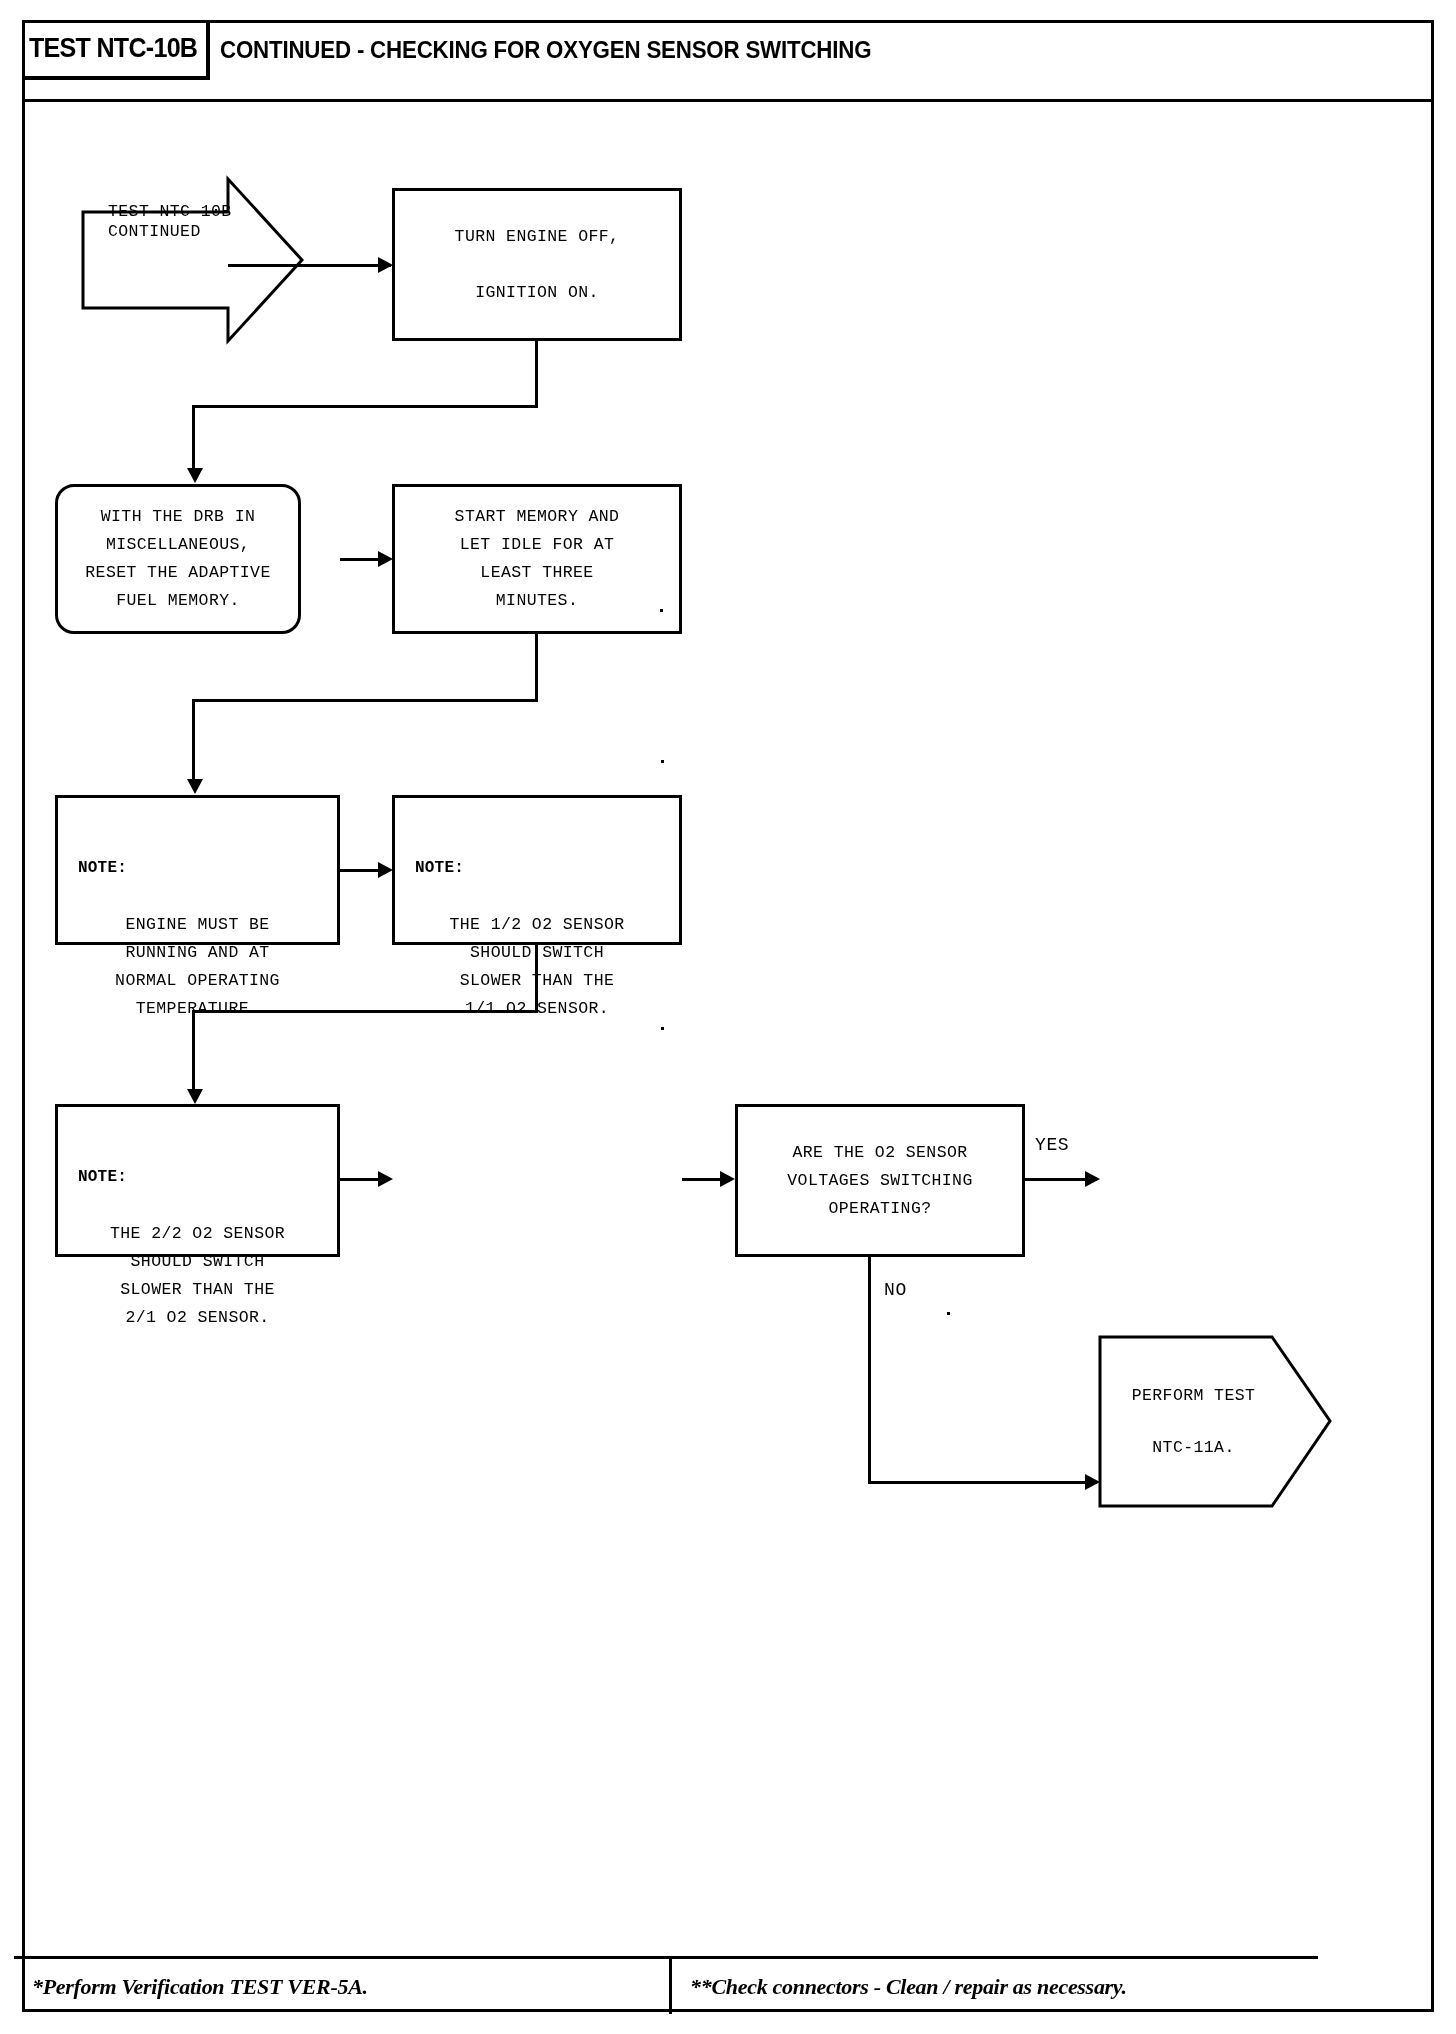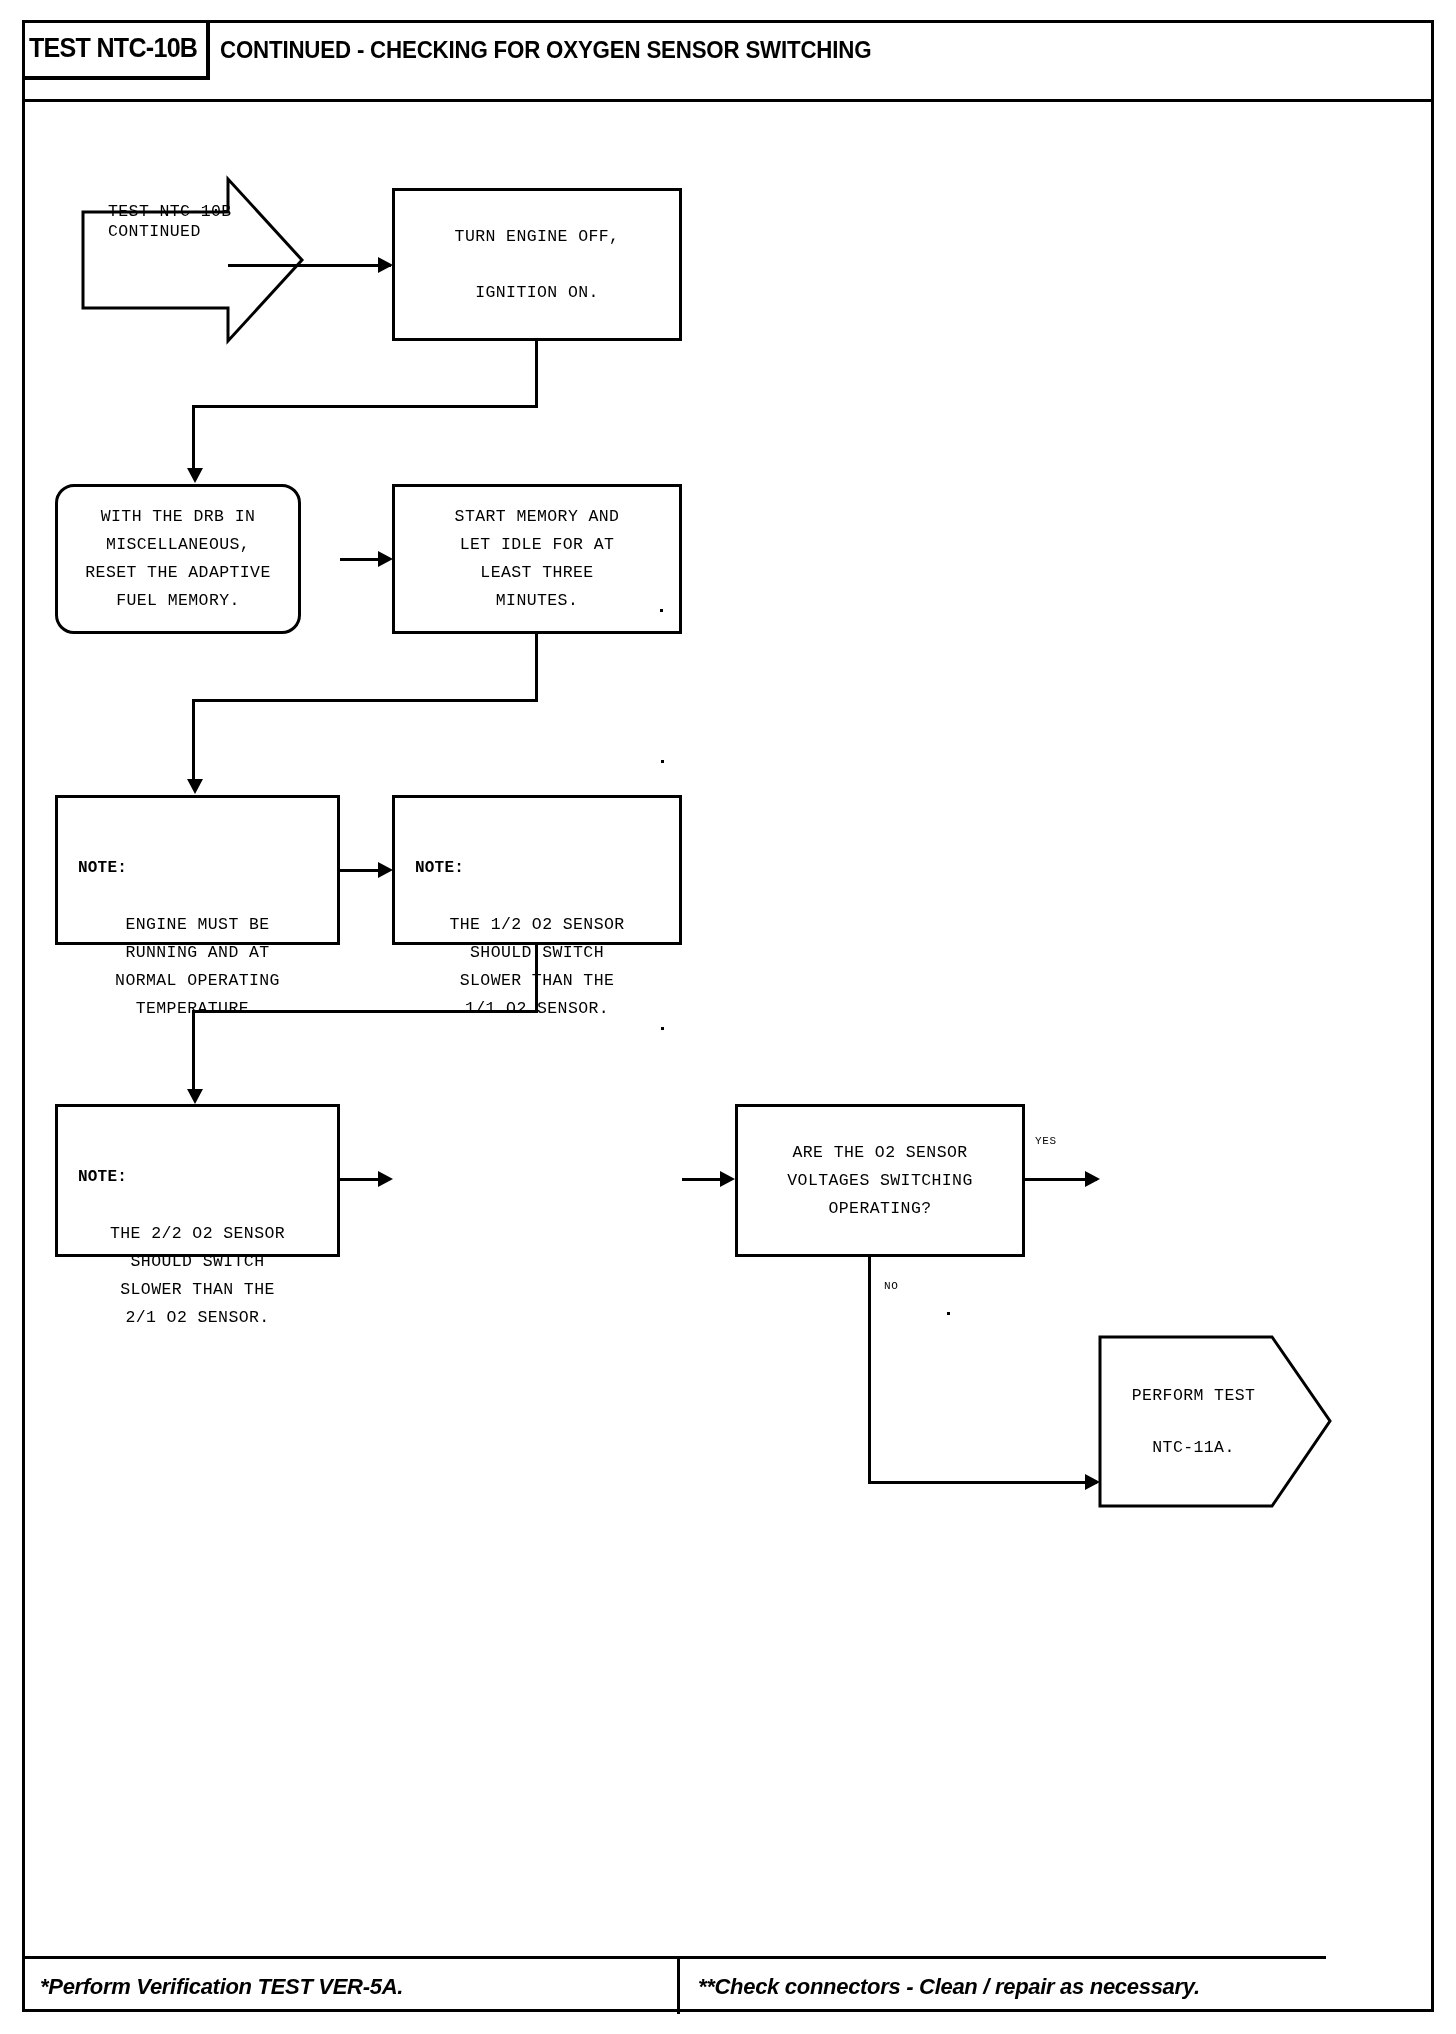--- a/index.html
+++ b/index.html
@@ -73,27 +73,28 @@
     font-weight: bold;
     letter-spacing: -0.2px;
     white-space: nowrap;
     transform: scaleX(0.97);
     transform-origin: left center;
   }
 
   
   .footer-band {
     position: absolute;
-    left: 22px;
+    left: 14px;
     bottom: 20px;
     width: 1304px;
     height: 58px;
     box-sizing: border-box;
     border-top: 3px solid #000;
     display: flex;
+    font-family: Liberation Serif, serif;
   }
   .footer-cell {
     display: flex;
     align-items: center;
     height: 100%;
     box-sizing: border-box;
     padding-left: 18px;
     font-size: 22px;
     font-weight: bold;
     font-style: italic;
@@ -195,21 +196,21 @@
     height: 3px;
   }
   .vline {
     position: absolute;
     background: #000;
     width: 3px;
   }
   .conn-label {
     position: absolute;
     font-family: "Liberation Mono", monospace;
-    font-size: 11px;
+    font-size: 18px;
     letter-spacing: 0.6px;
     color: #000;
     white-space: nowrap;
   }
   .arrowhead {
     position: absolute;
     width: 0;
     height: 0;
   }
   .arrowhead.right {

